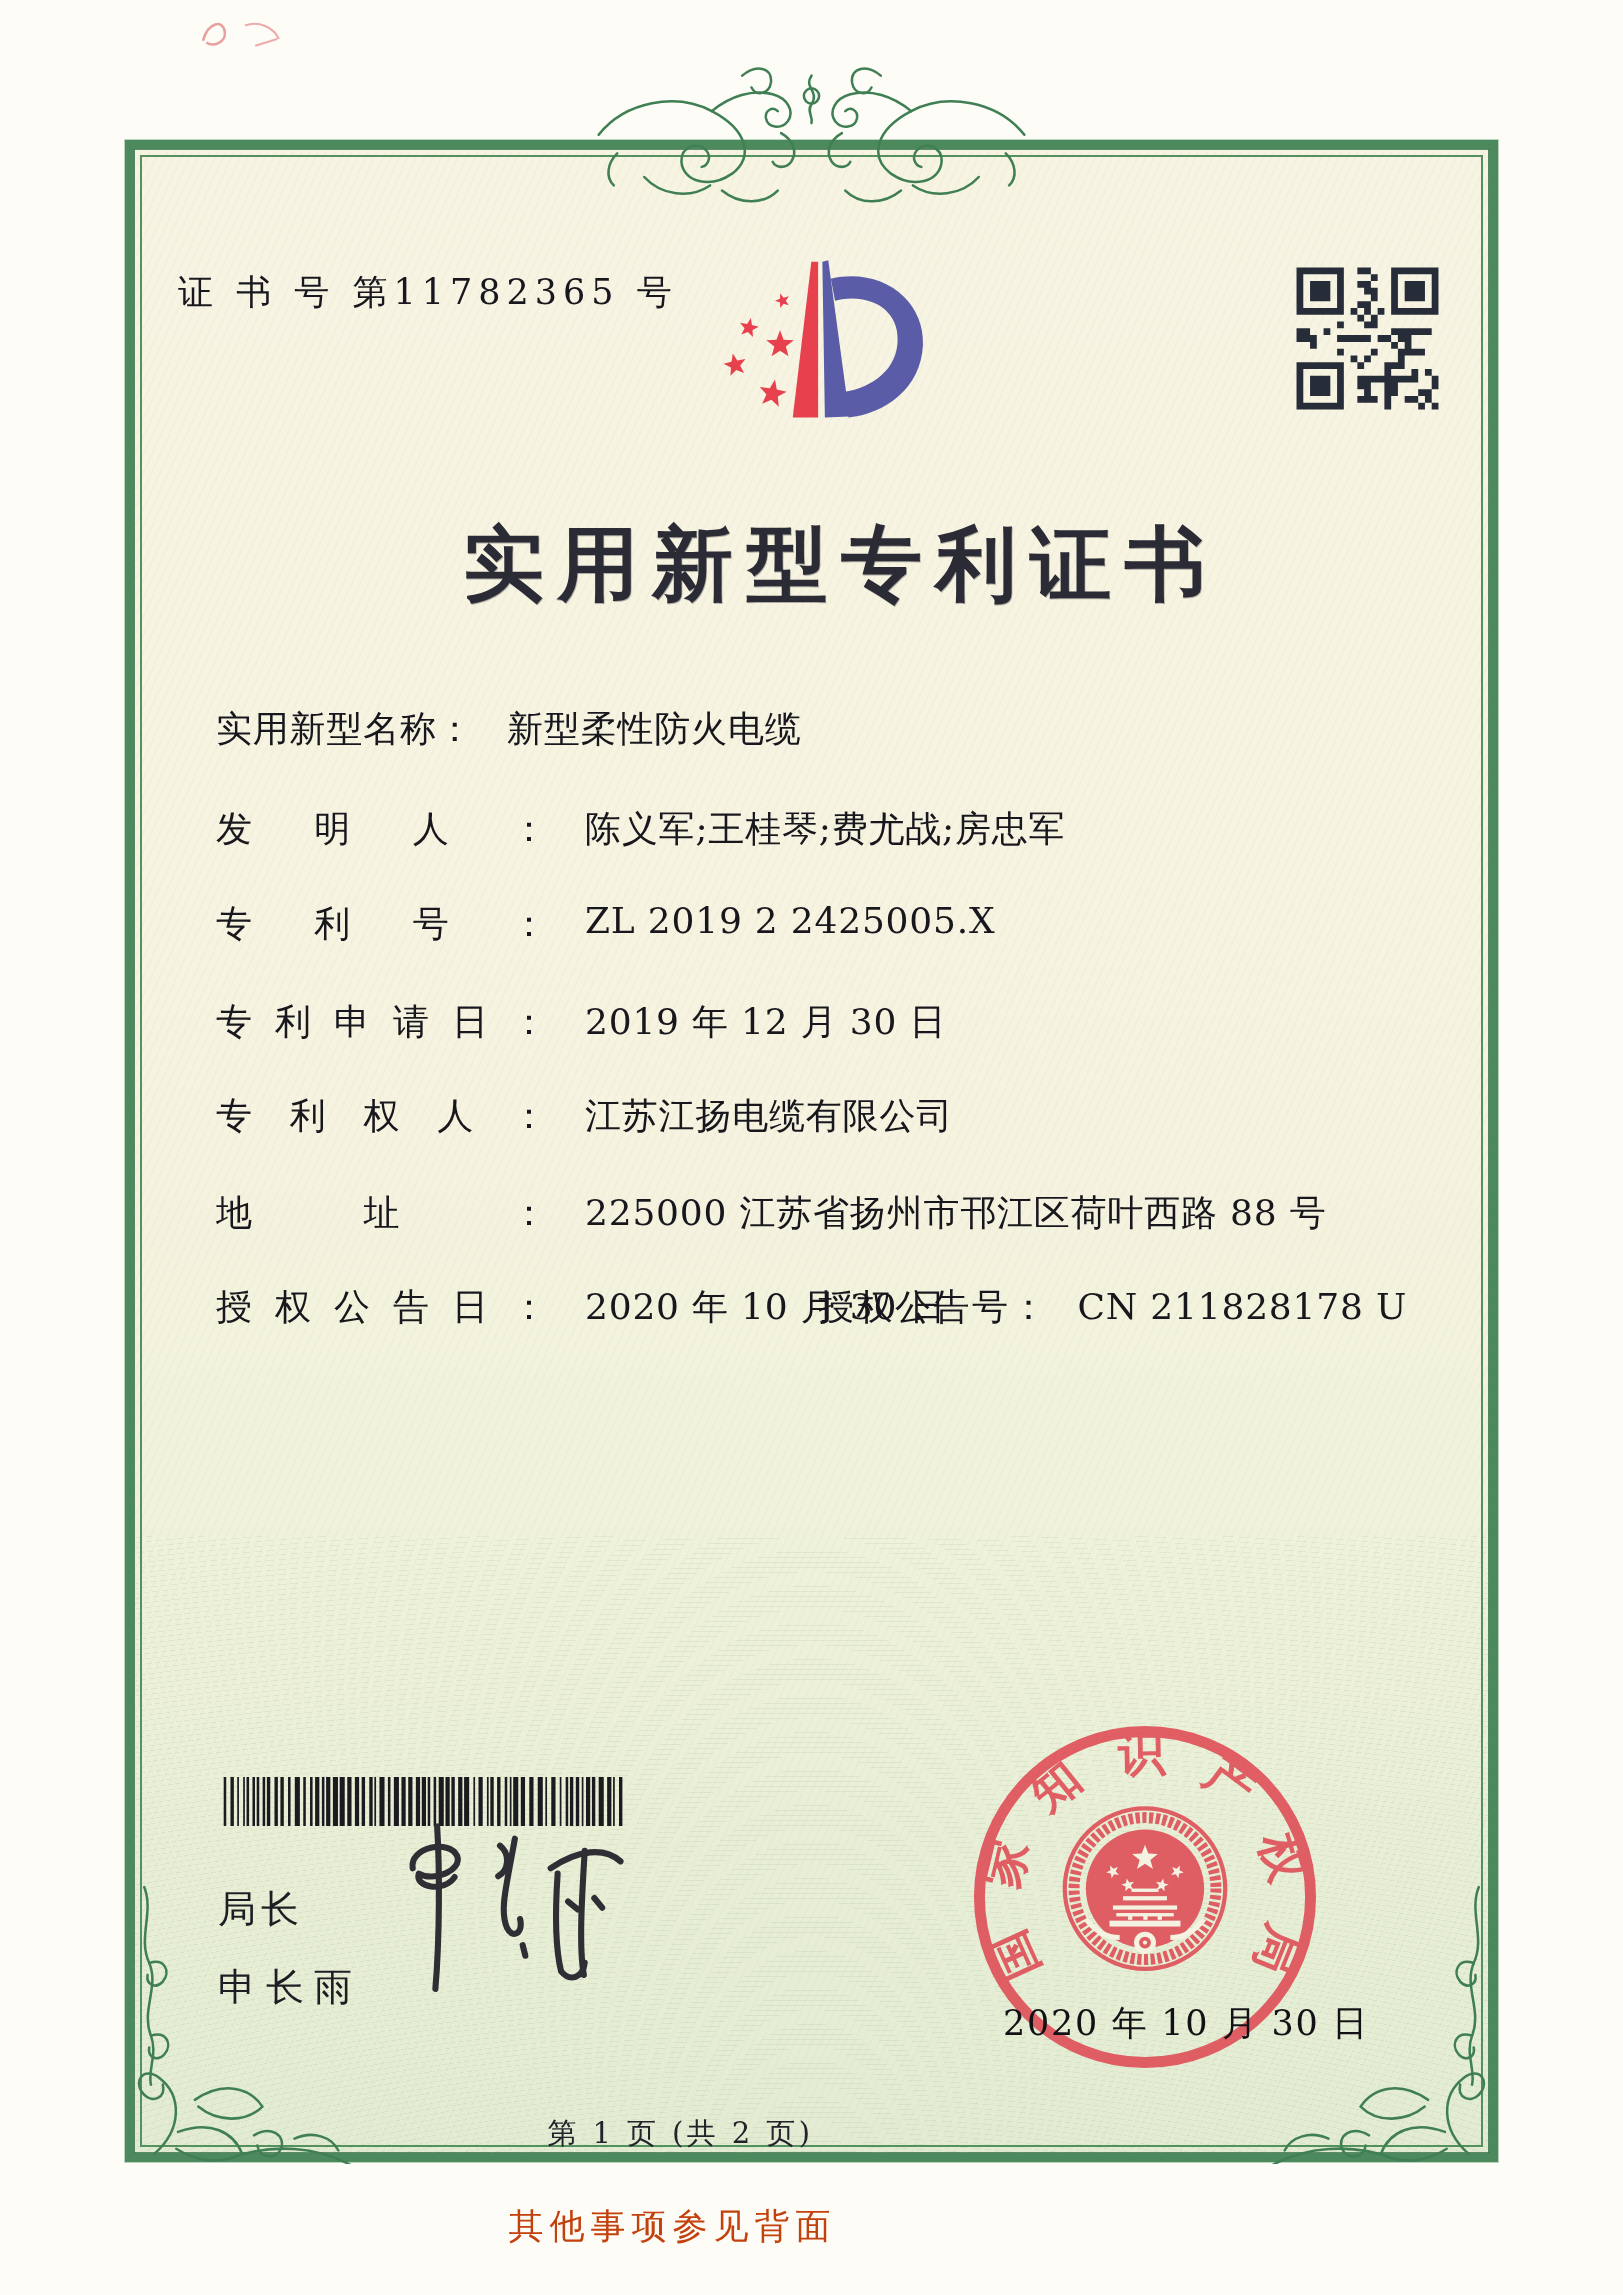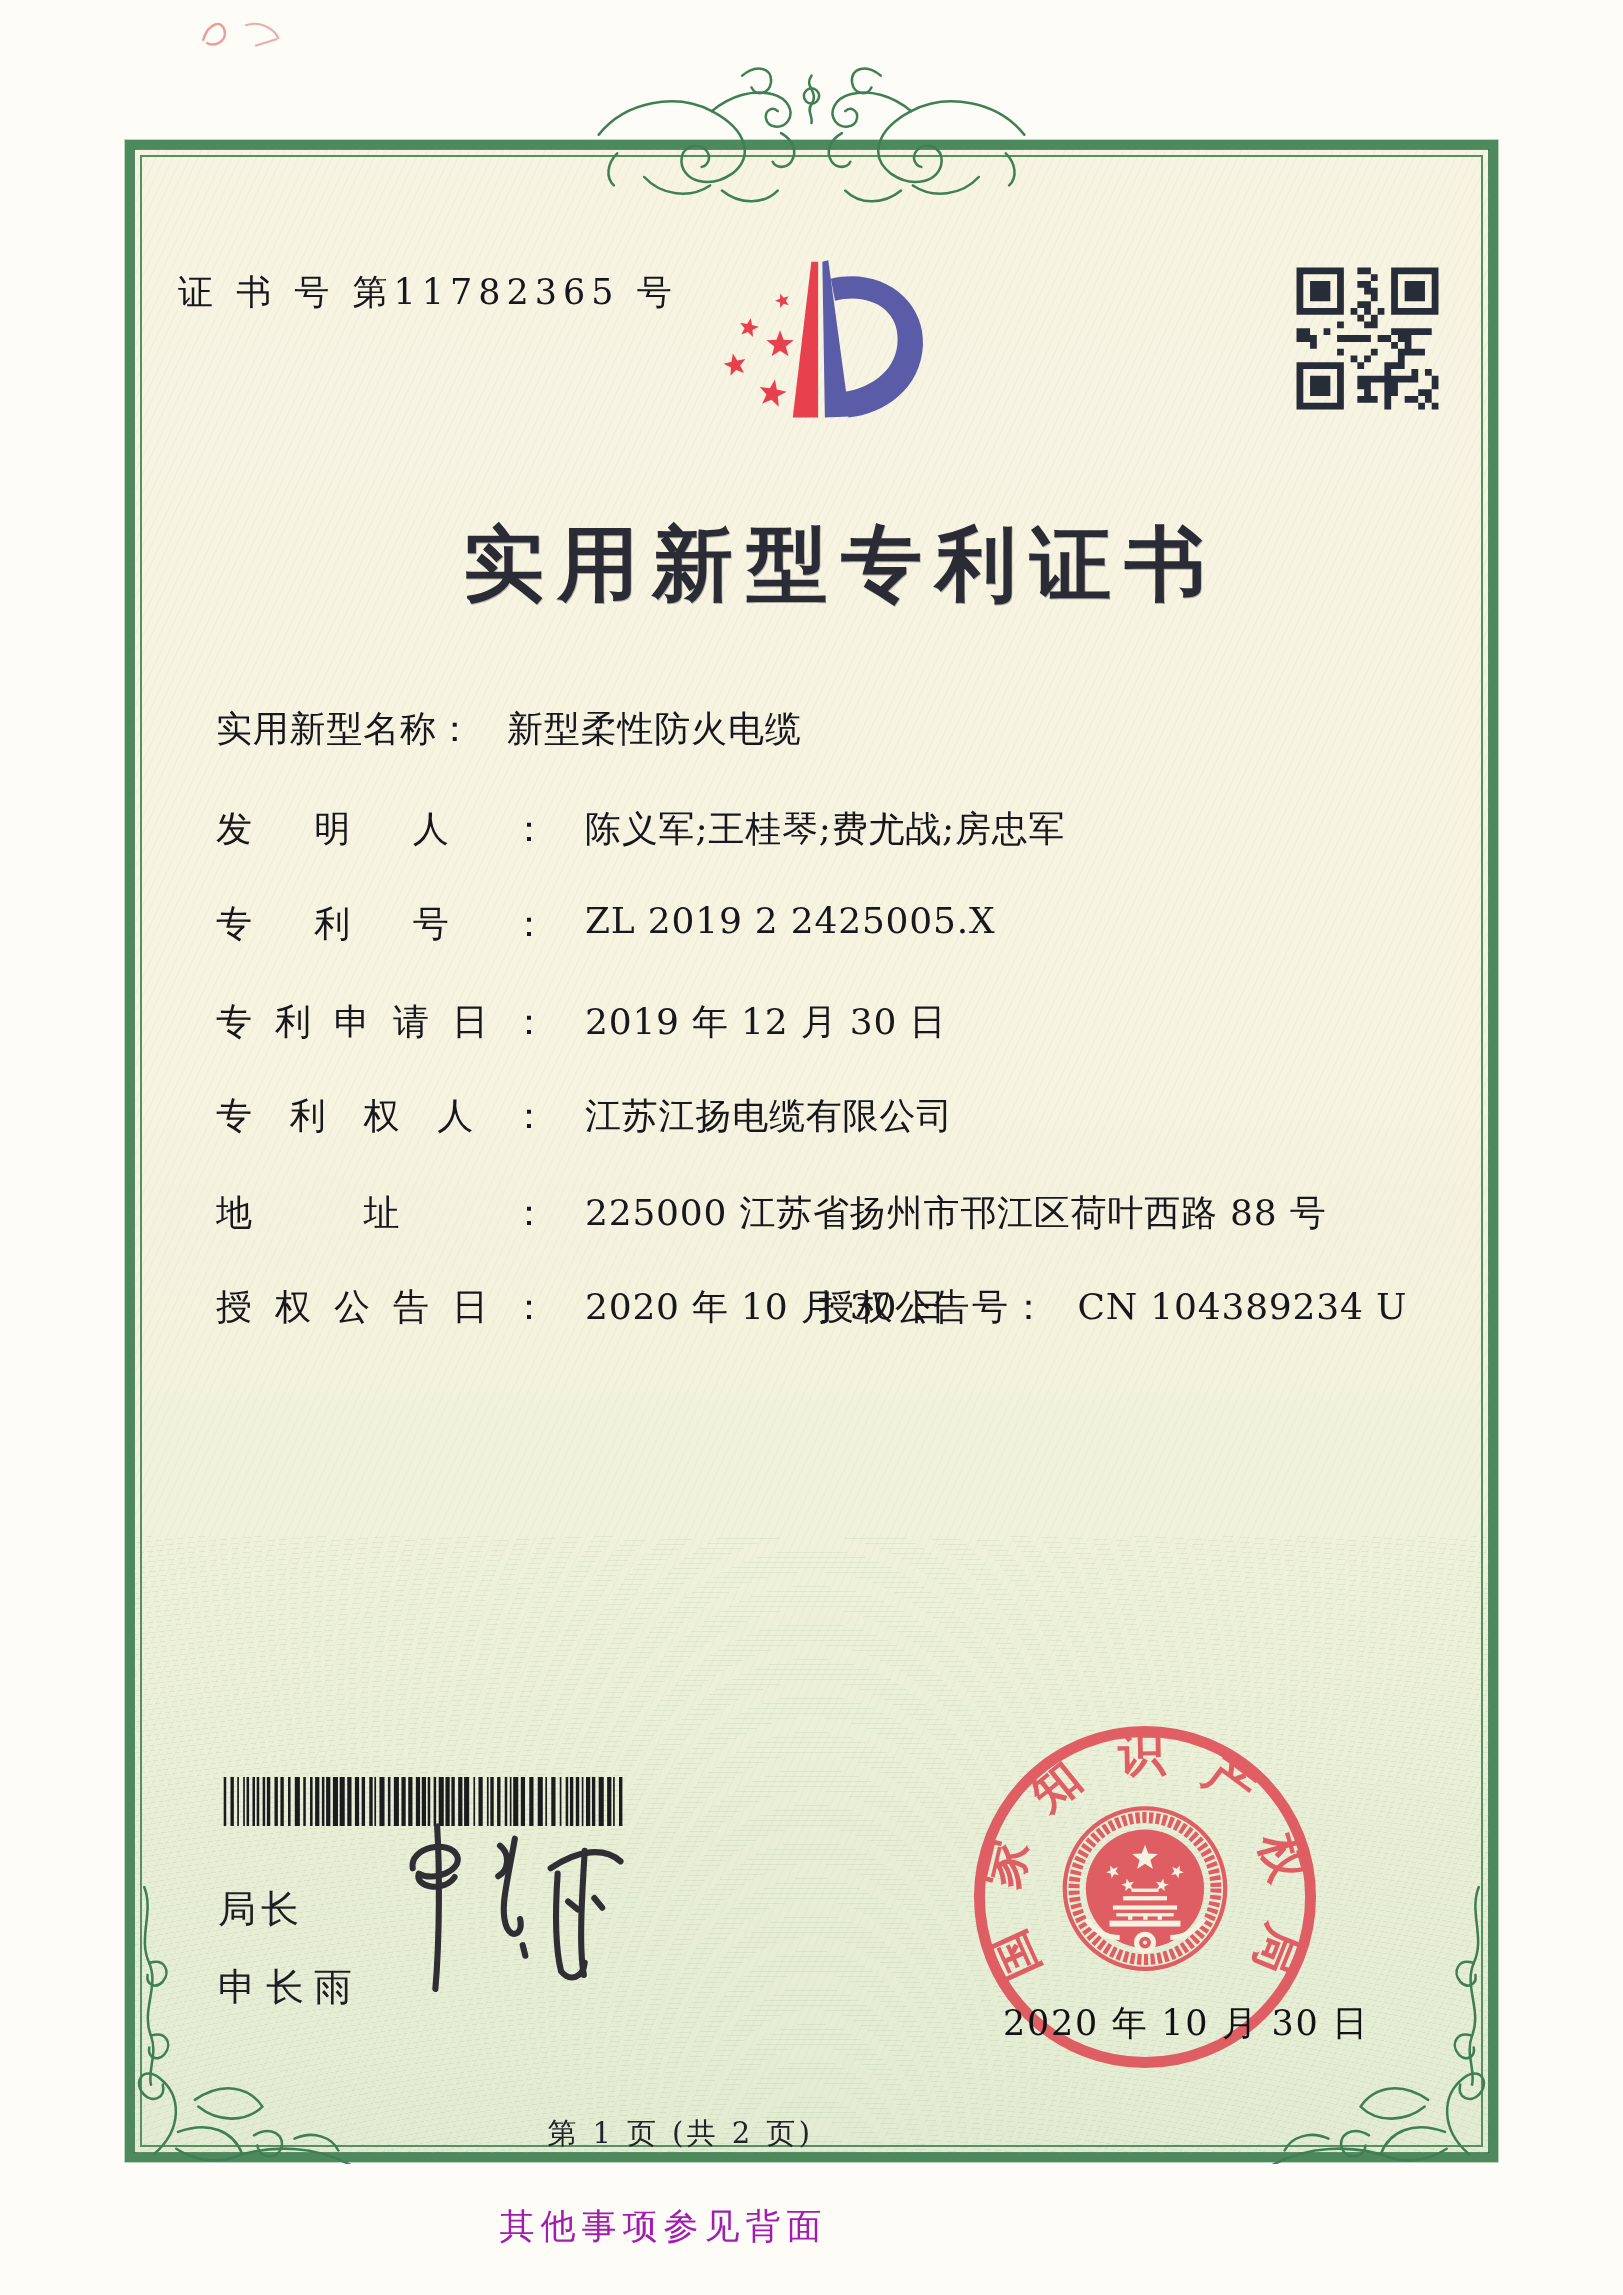--- a/index.html
+++ b/index.html
@@ -57,21 +57,21 @@
   }
   .body-text p{margin:0; text-indent:2em;}
   
   .barcode{position:absolute; left:222px; top:1777px; width:408px; height:49px;}
   .director-title{position:absolute; left:218px; top:1884px; font-size:38px; letter-spacing:5px; color:#1d1d24;}
   .director-name{position:absolute; left:218px; top:1962px; font-size:38px; letter-spacing:10px; color:#1d1d24;}
   .signature{position:absolute; left:369px; top:1814px; width:262px; height:210px;}
   .seal{position:absolute; left:971px; top:1723px; width:348px; height:348px; opacity:.9;}
   .seal-date{position:absolute; left:1003px; top:2000px; font-size:35px; letter-spacing:1.7px; color:#121216;}
   .page-footer{position:absolute; left:427px; top:2114px; width:507px; text-align:center; font-size:29px; letter-spacing:3.4px; color:#23232b;}
-  .back-note{position:absolute; left:410px; top:2203px; width:507px; text-align:center; font-size:35px; letter-spacing:6px; color:#a21caf;}
+  .back-note{position:absolute; left:419px; top:2203px; width:507px; text-align:center; font-size:35px; letter-spacing:6px; color:#c2410c;}
   
   .crest{position:absolute; left:573px; top:52px; width:477px; height:174px;}
   .corner{position:absolute; width:282px; height:282px;}
   .corner.left{left:129px; top:1882px;}
   .corner.right{left:1212px; top:1882px; transform:scaleX(-1);}
   .artifact{position:absolute; left:196px; top:6.8px; width:110px; height:59px; opacity:.75;}
   .orn{stroke:#3f7f53; stroke-width:3; fill:none; stroke-linecap:round;}
 </style>
 </head>
 <body>
@@ -182,21 +182,21 @@
   <div class="field-row" style="top:1189px">
     <span class="f-label"><span>地址</span><span>：</span></span>
     <span class="f-value">225000  江苏省扬州市邗江区荷叶西路 88 号</span>
   </div>
 
   <div class="field-row" style="top:1283px">
     <span class="f-label"><span>授权公告日</span><span>：</span></span>
     <span class="f-value">2020 年 10 月 30 日</span>
     <span class="pair2">
       <span class="lab2"><span>授权公告号</span><span>：</span></span>
-      <span class="val2">CN 104389234 U</span>
+      <span class="val2">CN 211828178 U</span>
     </span>
   </div>
 
 
   <svg class="barcode" id="barcode-svg" viewBox="0 0 482 58" preserveAspectRatio="none">
       <rect x="2" y="0" width="3" height="58" fill="#1a1a1f"></rect>
       <rect x="10" y="0" width="4" height="58" fill="#1a1a1f"></rect>
       <rect x="18" y="0" width="2" height="58" fill="#1a1a1f"></rect>
       <rect x="25" y="0" width="2" height="58" fill="#1a1a1f"></rect>
       <rect x="29" y="0" width="3" height="58" fill="#1a1a1f"></rect>

